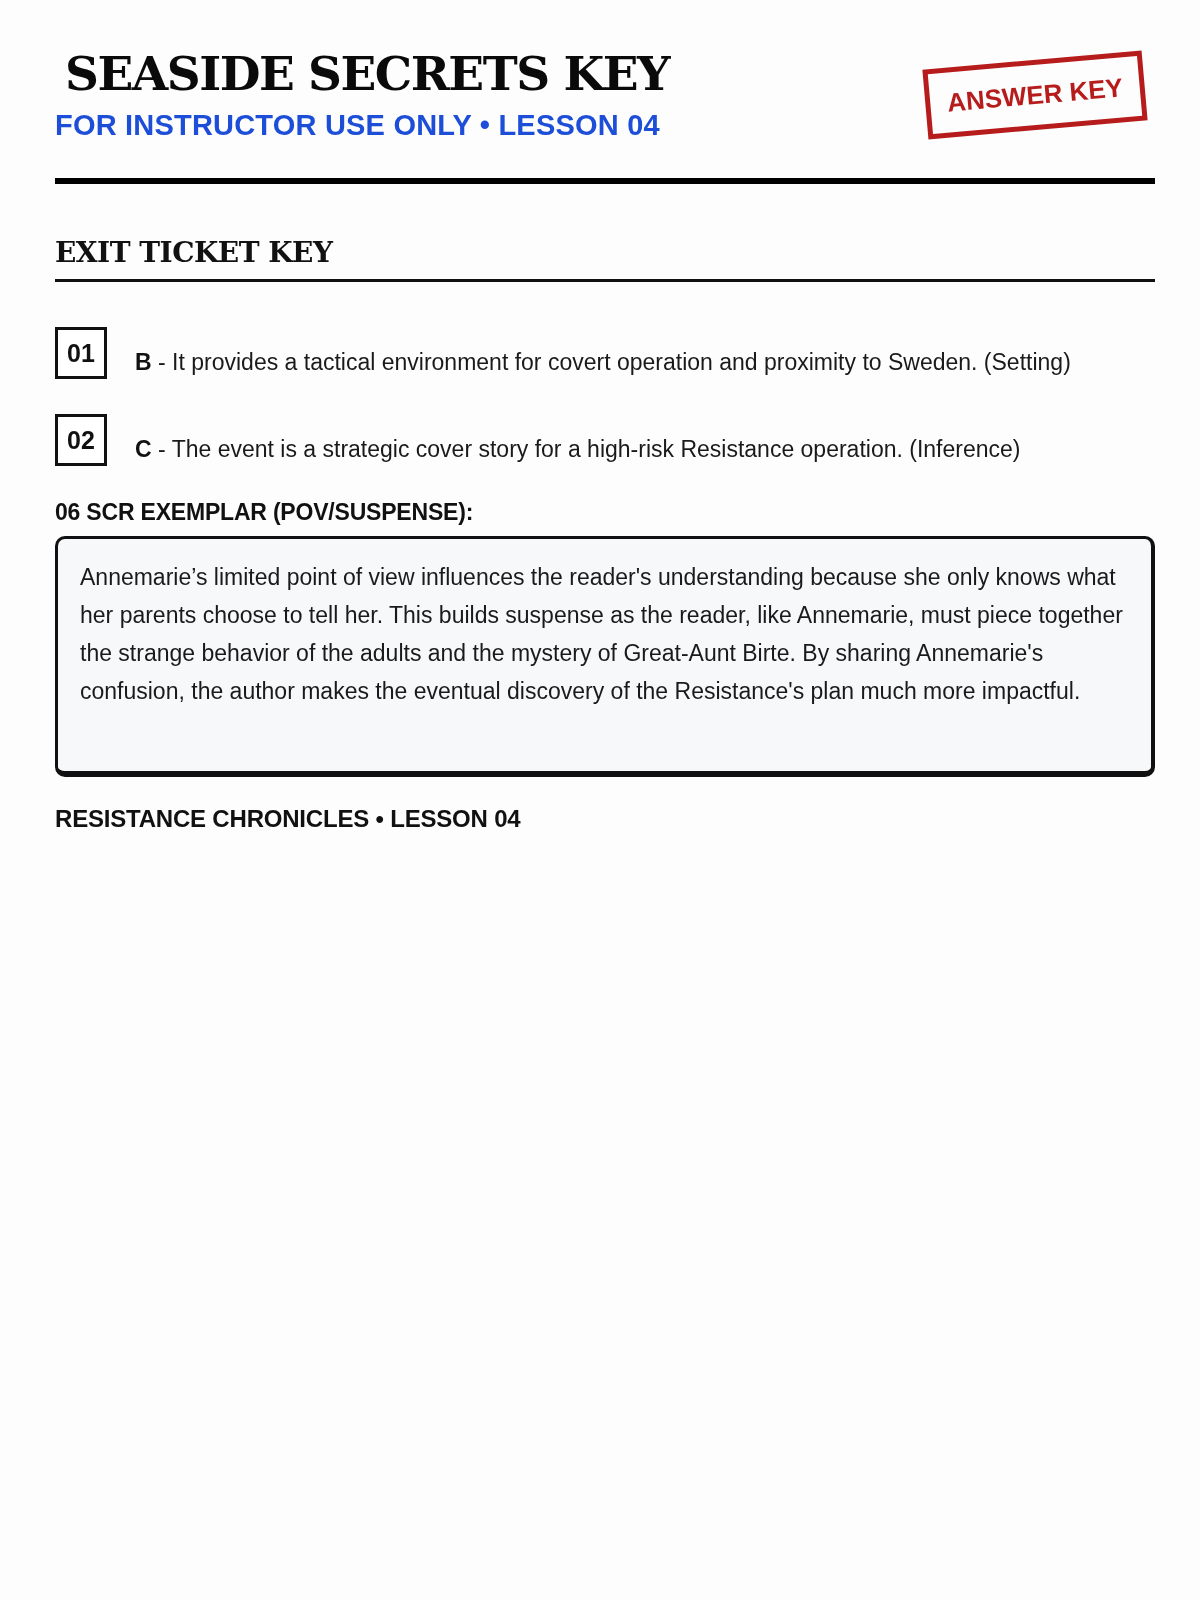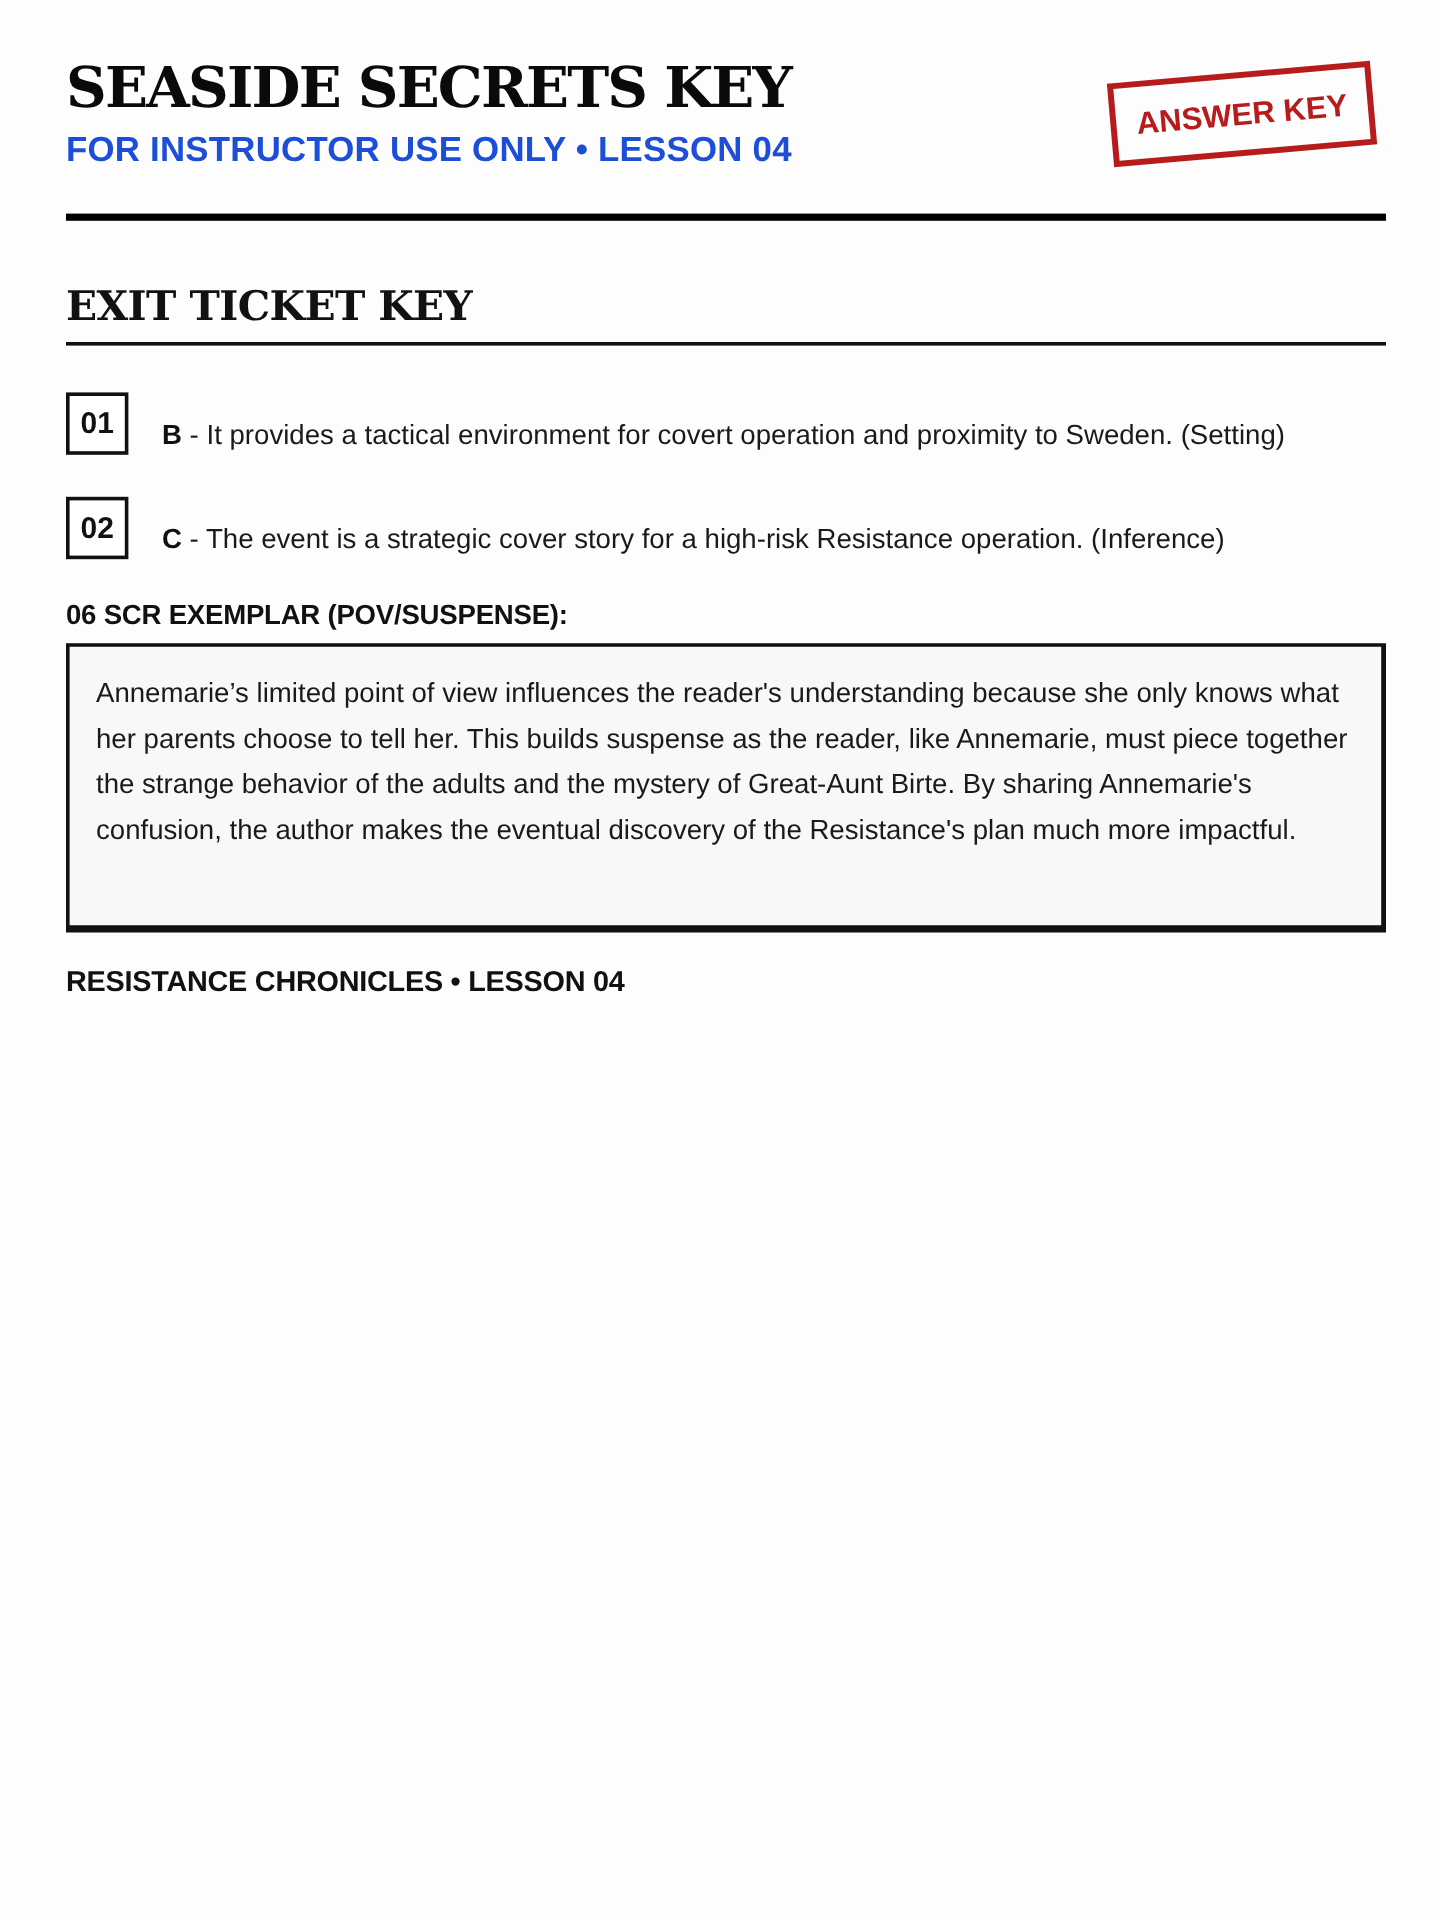--- a/index.html
+++ b/index.html
@@ -1,37 +1,37 @@
 <!DOCTYPE html>
 <html><head>
   <meta charset="utf-8">
   <style>
     html, body { margin: 0; padding: 0; background: #fdfdfd; }
     body { width: 1200px; height: 1600px; position: relative; font-family: "Liberation Sans", "DejaVu Sans", sans-serif; color: #111; }
     .page { position: absolute; left: 55px; top: 0; width: 1100px; }
 
     .header { position: relative; height: 184px; border-bottom: 6px solid #000; box-sizing: border-box; }
-    .title { position: absolute; left: 0; top: 50px; margin: 0; font-family: "DejaVu Serif", "Liberation Serif", serif; font-weight: 900; font-size: 47px; letter-spacing: -1.5px; color: #0a0a0a; line-height: 1; }
+    .title { position: absolute; left: 10px; top: 50px; margin: 0; font-family: "DejaVu Serif", "Liberation Serif", serif; font-weight: 900; font-size: 47px; letter-spacing: -1.5px; color: #0a0a0a; line-height: 1; }
     .subtitle { position: absolute; left: 0; top: 111px; font-family: "Liberation Sans", sans-serif; font-weight: 700; font-size: 29px; color: #1d4ed8; letter-spacing: 0.2px; line-height: 1; }
     .stamp { position: absolute; left: 870px; top: 60px; width: 220px; height: 70px; border: 5px solid #b71c1c; box-sizing: border-box; transform: rotate(-5deg); display: flex; align-items: center; justify-content: center; }
     .stamp span { font-family: "Liberation Sans", sans-serif; font-weight: 900; font-size: 26px; color: #b71c1c; letter-spacing: 0px; }
 
-    .section-title { position: absolute; left: 0; top: 238px; width: 1100px; margin: 0; padding-bottom: 10px; border-bottom: 3px solid #111; font-family: "DejaVu Serif", "Liberation Serif", serif; font-weight: 700; font-size: 34px; letter-spacing: -0.5px; line-height: 1.1; }
+    .section-title { position: absolute; left: 0; top: 238px; width: 1100px; margin: 0; padding-bottom: 10px; border-bottom: 3px solid #111; font-family: "DejaVu Serif", "Liberation Serif", serif; font-weight: 700; font-size: 28px; letter-spacing: -0.5px; line-height: 1.1; }
 
     .q-item { position: absolute; left: 0; width: 1100px; display: flex; align-items: flex-end; }
     .q-num { flex: 0 0 auto; width: 52px; height: 52px; box-sizing: border-box; border: 3px solid #111; display: flex; align-items: center; justify-content: center; font-weight: 700; font-size: 25px; background: #fff; }
     .q-text { margin-left: 28px; font-size: 23px; line-height: 34px; color: #1a1a1a; }
     .q-text b { font-weight: 700; color: #111; }
     .q1 { top: 327px; }
     .q1 .q-text { margin-top: -7px; }
     .q2 { top: 414px; }
     .q2 .q-text { margin-top: 9px; }
 
     .scr-label { position: absolute; left: 0; top: 499px; font-weight: 700; font-size: 23px; color: #111; letter-spacing: -0.2px; }
-    .scr-box { position: absolute; left: 0; top: 536px; width: 1100px; height: 241px; box-sizing: border-box; background: #f7f8fa; border-top: 3px solid #111; border-left: 3px solid #111; border-right: 4px solid #111; border-bottom: 6px solid #111; padding: 19px 22px; }
+    .scr-box { position: absolute; left: 0; top: 536px; width: 1100px; height: 241px; box-sizing: border-box; background: #f7f8fa; border-top: 3px solid #111; border-left: 3px solid #111; border-right: 4px solid #111; border-bottom: 6px solid #111; padding: 19px 22px; border-radius: 10px; }
     .scr-box p { margin: 0; font-size: 23px; line-height: 38px; color: #1a1a1a; }
 
     .footer { position: absolute; left: 0; top: 805px; width: 1100px; text-align: left; font-weight: 700; font-size: 24px; color: #111; letter-spacing: -0.2px; }
   </style>
 </head>
 <body>
 
 <div class="page">
 
   <header class="header">

